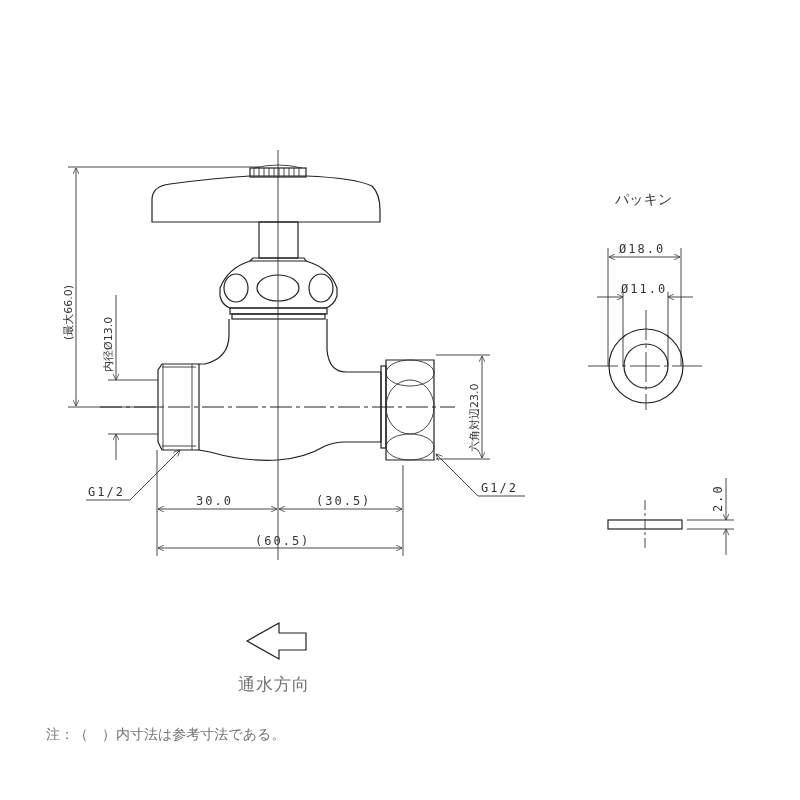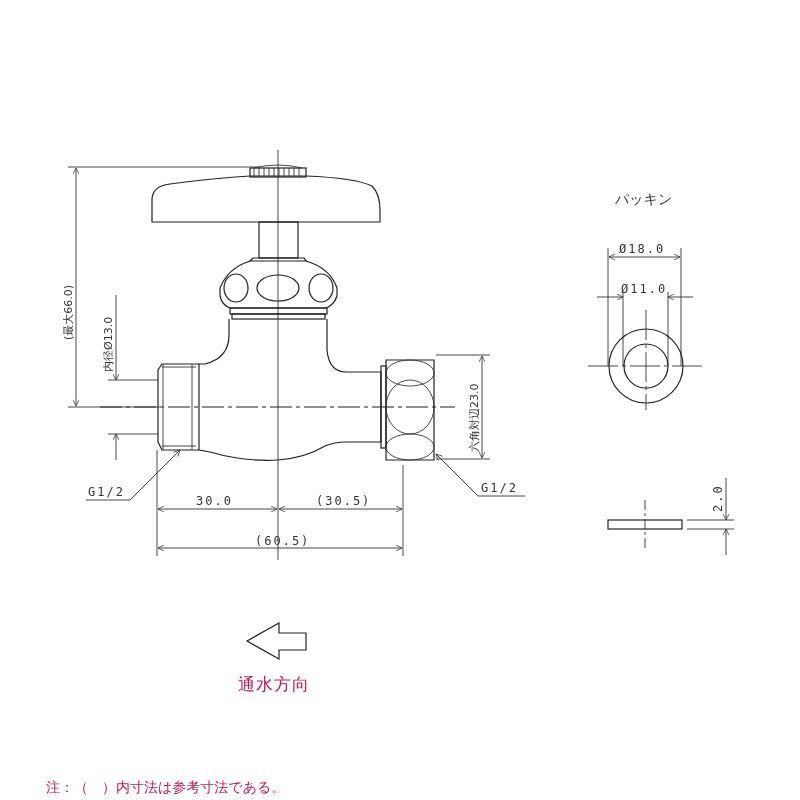--- a/index.html
+++ b/index.html
@@ -4,21 +4,21 @@
 <style>
   html, body { margin: 0; padding: 0; background: #ffffff; }
   body { width: 800px; height: 800px; position: relative; overflow: hidden; font-family: "DejaVu Sans", sans-serif; }
   svg { position: absolute; left: 0; top: 0; }
   .ln { stroke: #222; stroke-width: 1.2; fill: none; }
   .thin { stroke: #333; stroke-width: 0.9; fill: none; }
   .ctr { stroke: #222; stroke-width: 1; fill: none; stroke-dasharray: 22 4 4 4; }
   .dim { stroke: #333; stroke-width: 0.9; fill: none; }
   .txt { font-family: "DejaVu Sans Mono", monospace; font-size: 12px; fill: #333; letter-spacing: 2px; }
   .jtxt { font-family: "DejaVu Sans", sans-serif; fill: #333; }
-  .lbl { position: absolute; color: #be185d; white-space: nowrap; }
+  .lbl { position: absolute; color: #737373; white-space: nowrap; }
 </style>
 </head>
 <body>
 
 <svg width="800" height="800" viewBox="0 0 800 800">
   <defs>
     <marker id="arr" viewBox="0 0 10 10" refX="10" refY="5" markerWidth="9" markerHeight="7" orient="auto-start-reverse">
       <path d="M0,0 L10,5 L0,10" fill="none" stroke="#333" stroke-width="1.2"></path>
     </marker>
   </defs>
@@ -140,13 +140,13 @@
     </g>
   </g>
 
   <g>
     <path class="ln" d="M247,641 L279,623 L279,633 L306,633 L306,650 L279,650 L279,659 Z"></path>
   </g>
 </svg>
 
 <div class="lbl" style="left:238px; top:673px; font-size:17px; letter-spacing:1px;">通水方向</div>
 
-<div class="lbl" style="left:46px; top:779px; font-size:14px;">注：（　）内寸法は参考寸法である。</div>
+<div class="lbl" style="left:46px; top:726px; font-size:14px;">注：（　）内寸法は参考寸法である。</div>
 
 </body></html>

